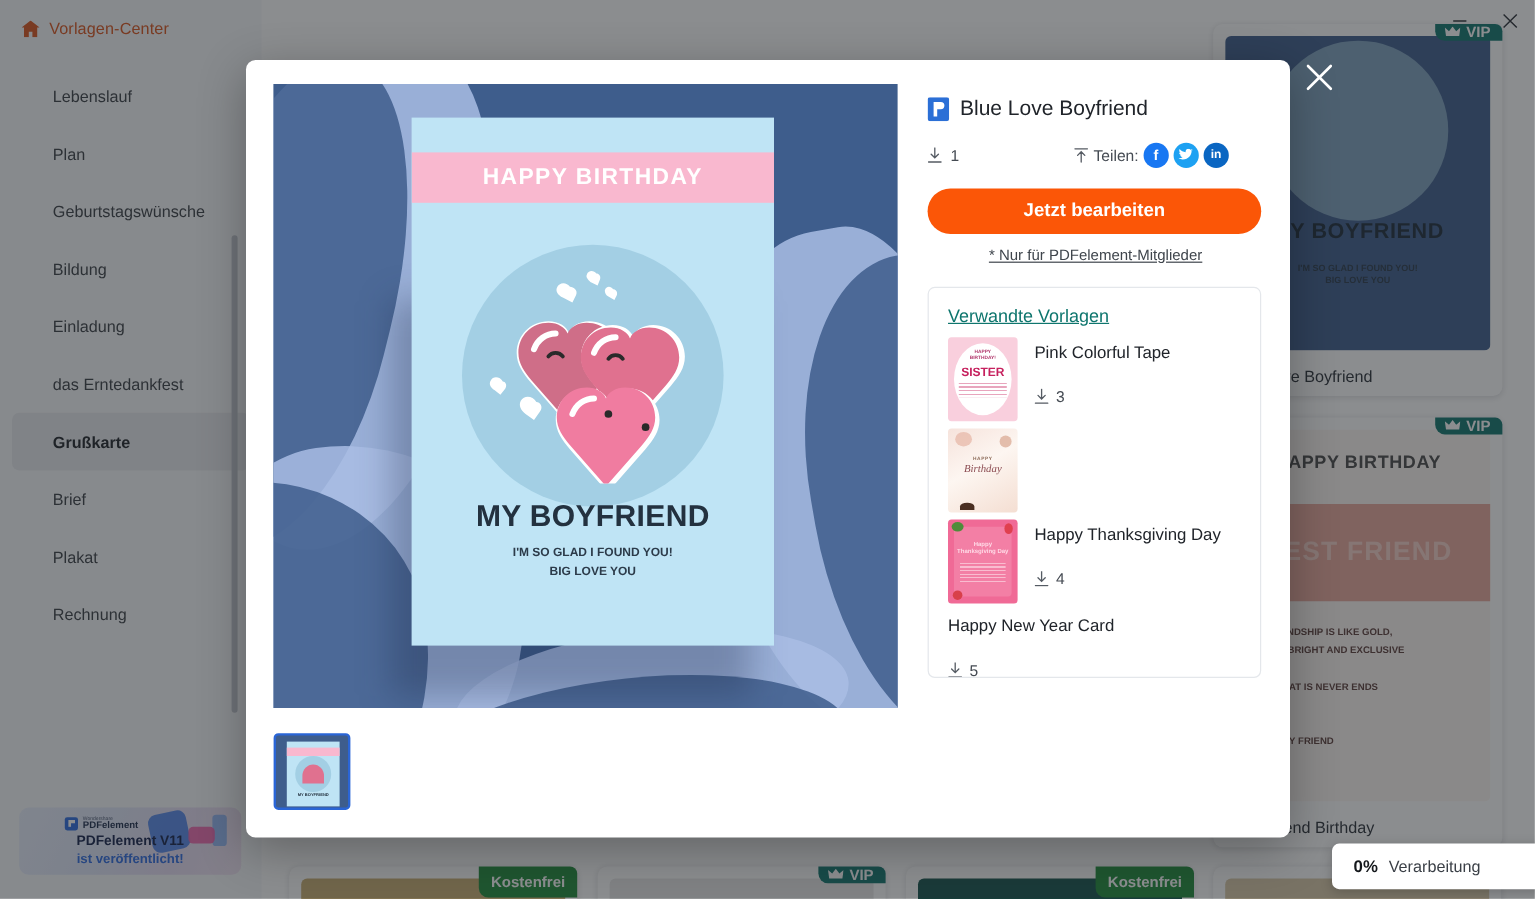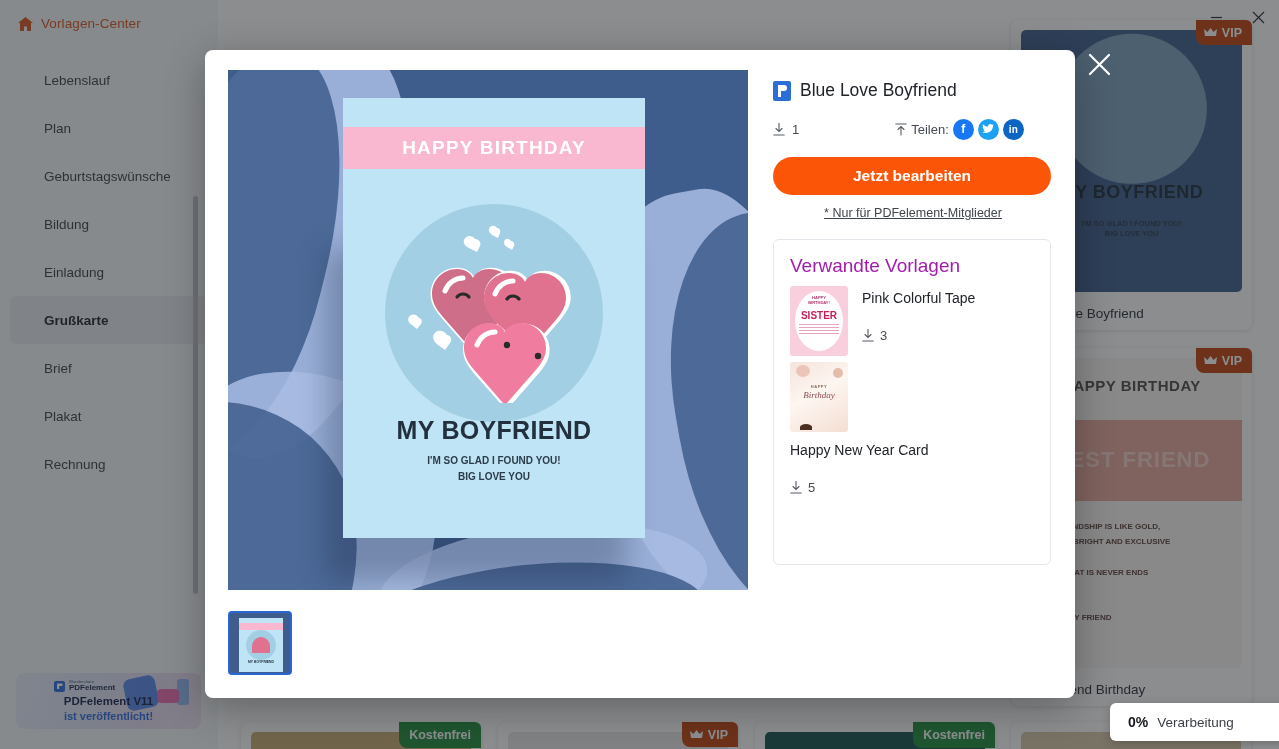--- a/index.html
+++ b/index.html
@@ -93,22 +93,22 @@
     position: absolute; background:#fff; border-radius: 8px;
     box-shadow: 0 1px 5px rgba(20,25,40,.13);
   }
   .tcard .thumb { position:absolute; left:10px; right:10px; top:10px; bottom:38px;
      border-radius:5px; overflow:hidden; }
   .tcard .tname {
     position:absolute; left:12px; right:12px; bottom:9px; font-size:13.5px; color:#2b3038;
     white-space:nowrap; overflow:hidden;
   }
   .vip-badge {
-    position:absolute; right:0; top:0; height:25px; padding:0 10px 0 8px;
-    background:#c2410c; color:#fff; font-size:12.5px; font-weight:700;
+    position:absolute; right:0; top:0; height:14px; padding:0 10px 0 8px;
+    background:#0f766e; color:#fff; font-size:12.5px; font-weight:700;
     display:flex; align-items:center; gap:5px; border-radius:0 6px 0 8px;
   }
   .free-badge{
     position:absolute; right:0; top:0; height:26px; padding:0 10px;
     background:#1e8c3a; color:#fff; font-size:12.5px; font-weight:700;
     display:flex; align-items:center; border-radius:0 6px 0 8px;
   }
 
   
   .art-boy { width:100%; height:100%; background:#3e5d8c; position:relative; }
@@ -222,21 +222,21 @@
     margin-top:18px; width:278px; height:38px; border:none; border-radius:19px;
     background:#fb5607; color:#fff; font-size:15.5px; font-weight:700; cursor:pointer;
     font-family:"Liberation Sans", sans-serif;
   }
   #member-note { margin-top:11px; text-align:center; font-size:12.5px; color:#3f454c;text-decoration:underline; }
 
   #related-box {
     margin-top:19px; width:278px; height:326px; border:1px solid #e4e7eb; border-radius:6px;
     overflow:hidden; background:#fff;
   }
-  #related-title { padding:15px 0 9px 16px; font-size:19px; color:#a21caf; }
+  #related-title { padding:15px 0 9px 16px; font-size:15px; color:#0f766e;text-decoration:underline; }
   #related-list { padding:0 0 0 16px; }
   .rel-item { display:flex; gap:14px; height:76px; align-items:flex-start; }
   .rel-thumb { width:58px; height:70px; border-radius:3px; overflow:hidden; flex:none; position:relative; }
   .rel-body { padding-top:4px; }
   .rel-name { font-size:14px; color:#20242a; white-space:nowrap; }
   .rel-dl { display:flex; align-items:center; gap:6px; margin-top:22px; font-size:13px; color:#454b53; }
 
   #modal-close {
     position:absolute; left:1083px; top:48px; width:32px; height:32px;
     display:flex; align-items:center; justify-content:center; cursor:pointer; z-index:40;
@@ -333,20 +333,21 @@
         </span>
         <span id="brand-label">Vorlagen-Center</span>
       </div>
 
       <div class="nav-list">
         <div class="nav-item">Lebenslauf</div>
         <div class="nav-item">Plan</div>
         <div class="nav-item">Geburtstagswünsche</div>
         <div class="nav-item">Bildung</div>
         <div class="nav-item">Einladung</div>
+        <div class="nav-item">das Erntedankfest</div>
         <div class="nav-item active">Grußkarte</div>
         <div class="nav-item">Brief</div>
         <div class="nav-item">Plakat</div>
         <div class="nav-item">Rechnung</div>
       </div>
 
       <div id="sidebar-scroll"></div>
 
       <div id="promo-banner">
         <div class="blob b1"></div>
@@ -497,20 +498,39 @@
           <div class="rel-item">
             <div class="rel-thumb" style="background:linear-gradient(150deg,#f6e3dc,#fdf6f1 45%,#f4ded2);">
               <div style="position:absolute;left:0;right:0;top:22px;text-align:center;font-size:4px;font-weight:700;color:#8c6a58;letter-spacing:.5px;">HAPPY</div>
               <div style="position:absolute;left:0;right:0;top:28px;text-align:center;font-size:9px;font-style:italic;color:#8c4c52;font-family:'Liberation Serif',serif;">Birthday</div>
               <div style="position:absolute;left:6px;top:3px;width:14px;height:12px;background:#e7b8a8;border-radius:50%;opacity:.75;"></div>
               <div style="position:absolute;right:5px;top:6px;width:10px;height:10px;background:#d9a58f;border-radius:50%;opacity:.7;"></div>
               <div style="position:absolute;left:10px;bottom:2px;width:12px;height:6px;background:#4a2f22;border-radius:50% 50% 0 0;"></div>
             </div>
           </div>
 
+          <div class="rel-item">
+            <div class="rel-thumb" style="background:#f06a96;">
+              <div style="position:absolute;inset:6px 5px;background:#f37fa5;border-radius:3px;"></div>
+              <div style="position:absolute;left:0;right:0;top:18px;text-align:center;font-size:5px;font-weight:700;color:#ffd9e6;">Happy<br>Thanksgiving Day</div>
+              <div style="position:absolute;left:10px;right:10px;top:36px;height:16px;background:repeating-linear-gradient(#f9bcd0 0 1px,transparent 1px 3px);"></div>
+              <div style="position:absolute;left:3px;top:2px;width:10px;height:8px;background:#4e8c3a;border-radius:50%;"></div>
+              <div style="position:absolute;right:4px;top:3px;width:7px;height:9px;background:#e0404f;border-radius:50%;"></div>
+              <div style="position:absolute;left:4px;bottom:3px;width:8px;height:8px;background:#d8404a;border-radius:50%;"></div>
+            </div>
+            <div class="rel-body">
+              <div class="rel-name">Happy Thanksgiving Day</div>
+              <div class="rel-dl">
+                <svg class="dl-ic" viewBox="0 0 12 13">
+                  <path d="M6 0v8M3 5.5L6 8.5 9 5.5M0.8 12h10.4" stroke="#555b63" stroke-width="1.1" fill="none" stroke-linecap="round"></path>
+                </svg>
+                <span>4</span>
+              </div>
+            </div>
+          </div>
 
           <div class="rel-item">
             <div class="rel-body">
               <div class="rel-name">Happy New Year Card</div>
               <div class="rel-dl">
                 <svg class="dl-ic" viewBox="0 0 12 13">
                   <path d="M6 0v8M3 5.5L6 8.5 9 5.5M0.8 12h10.4" stroke="#555b63" stroke-width="1.1" fill="none" stroke-linecap="round"></path>
                 </svg>
                 <span>5</span>
               </div>

